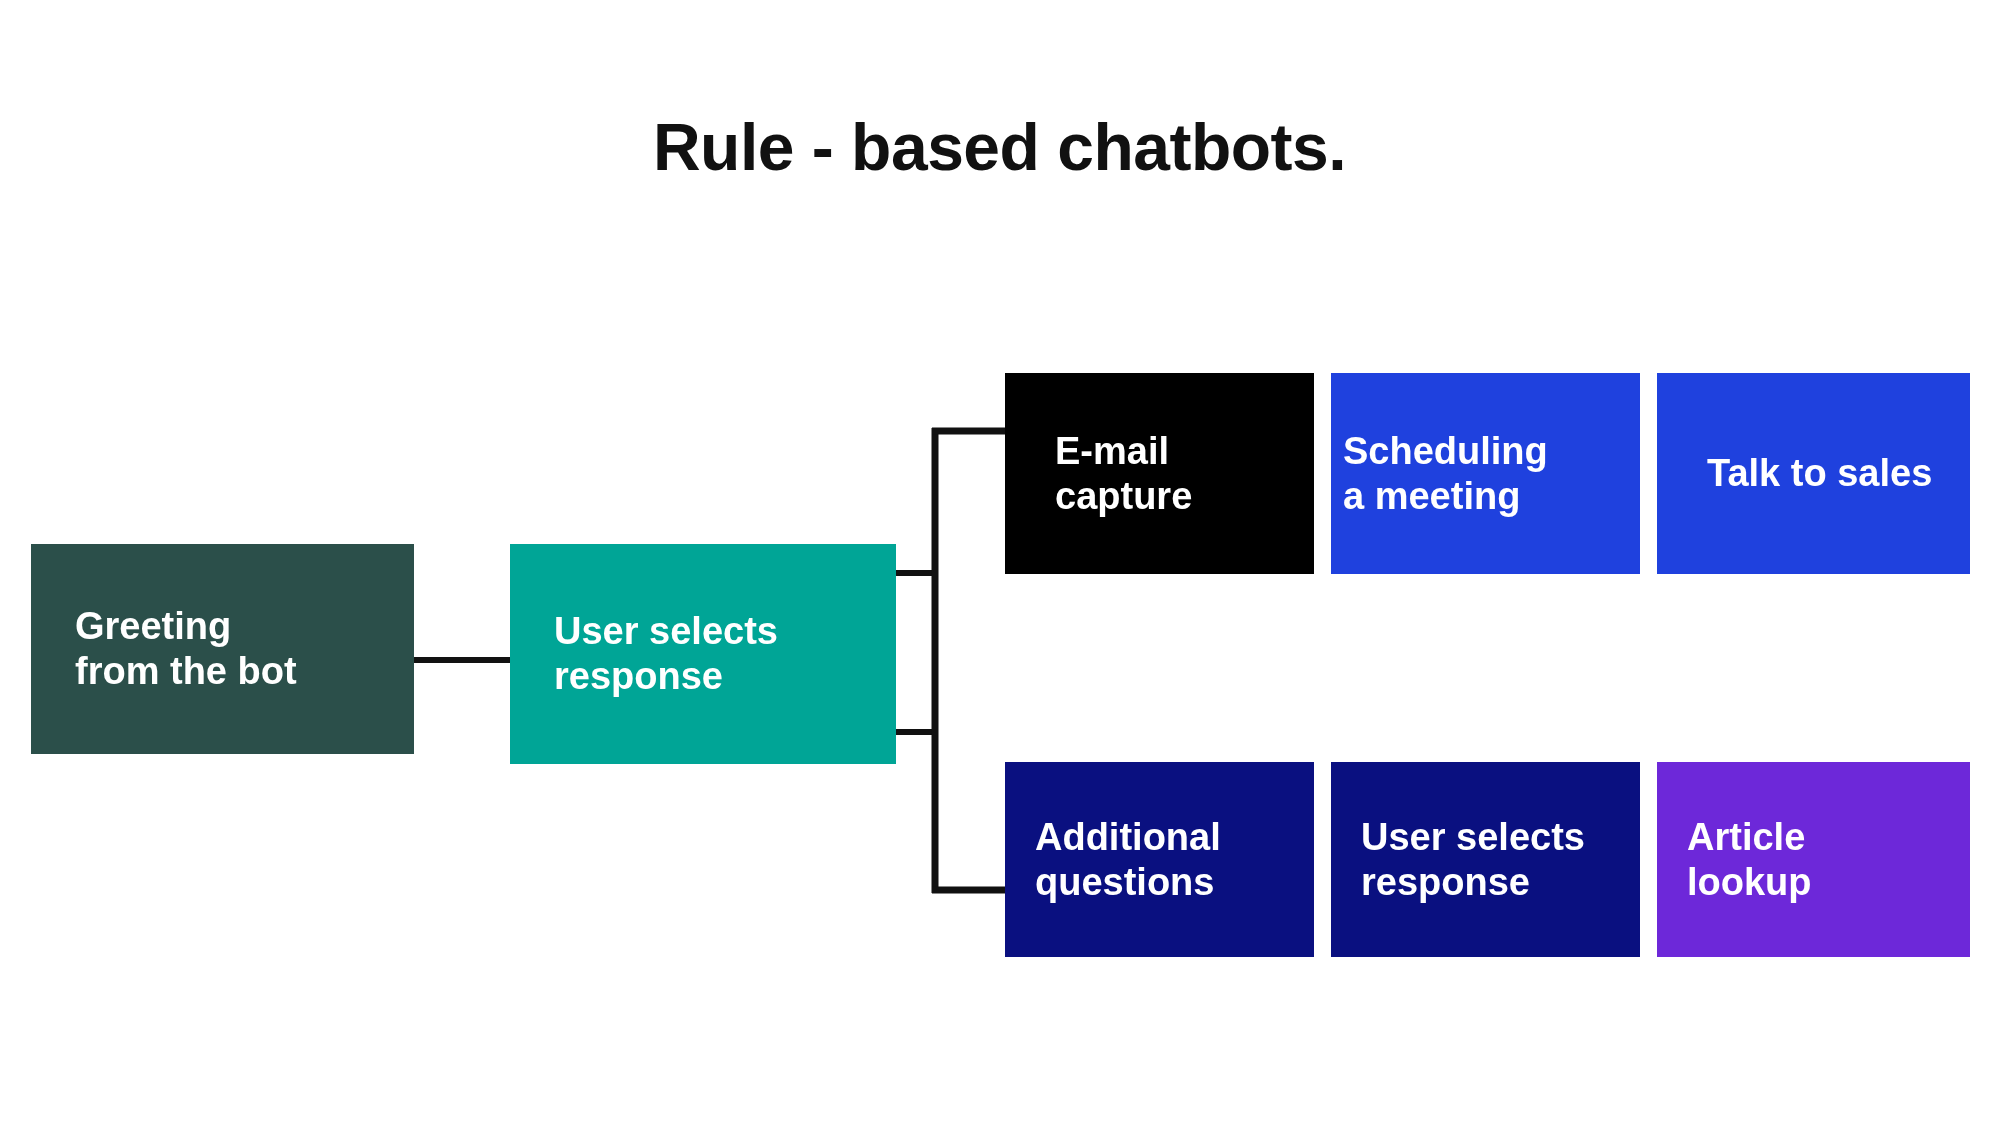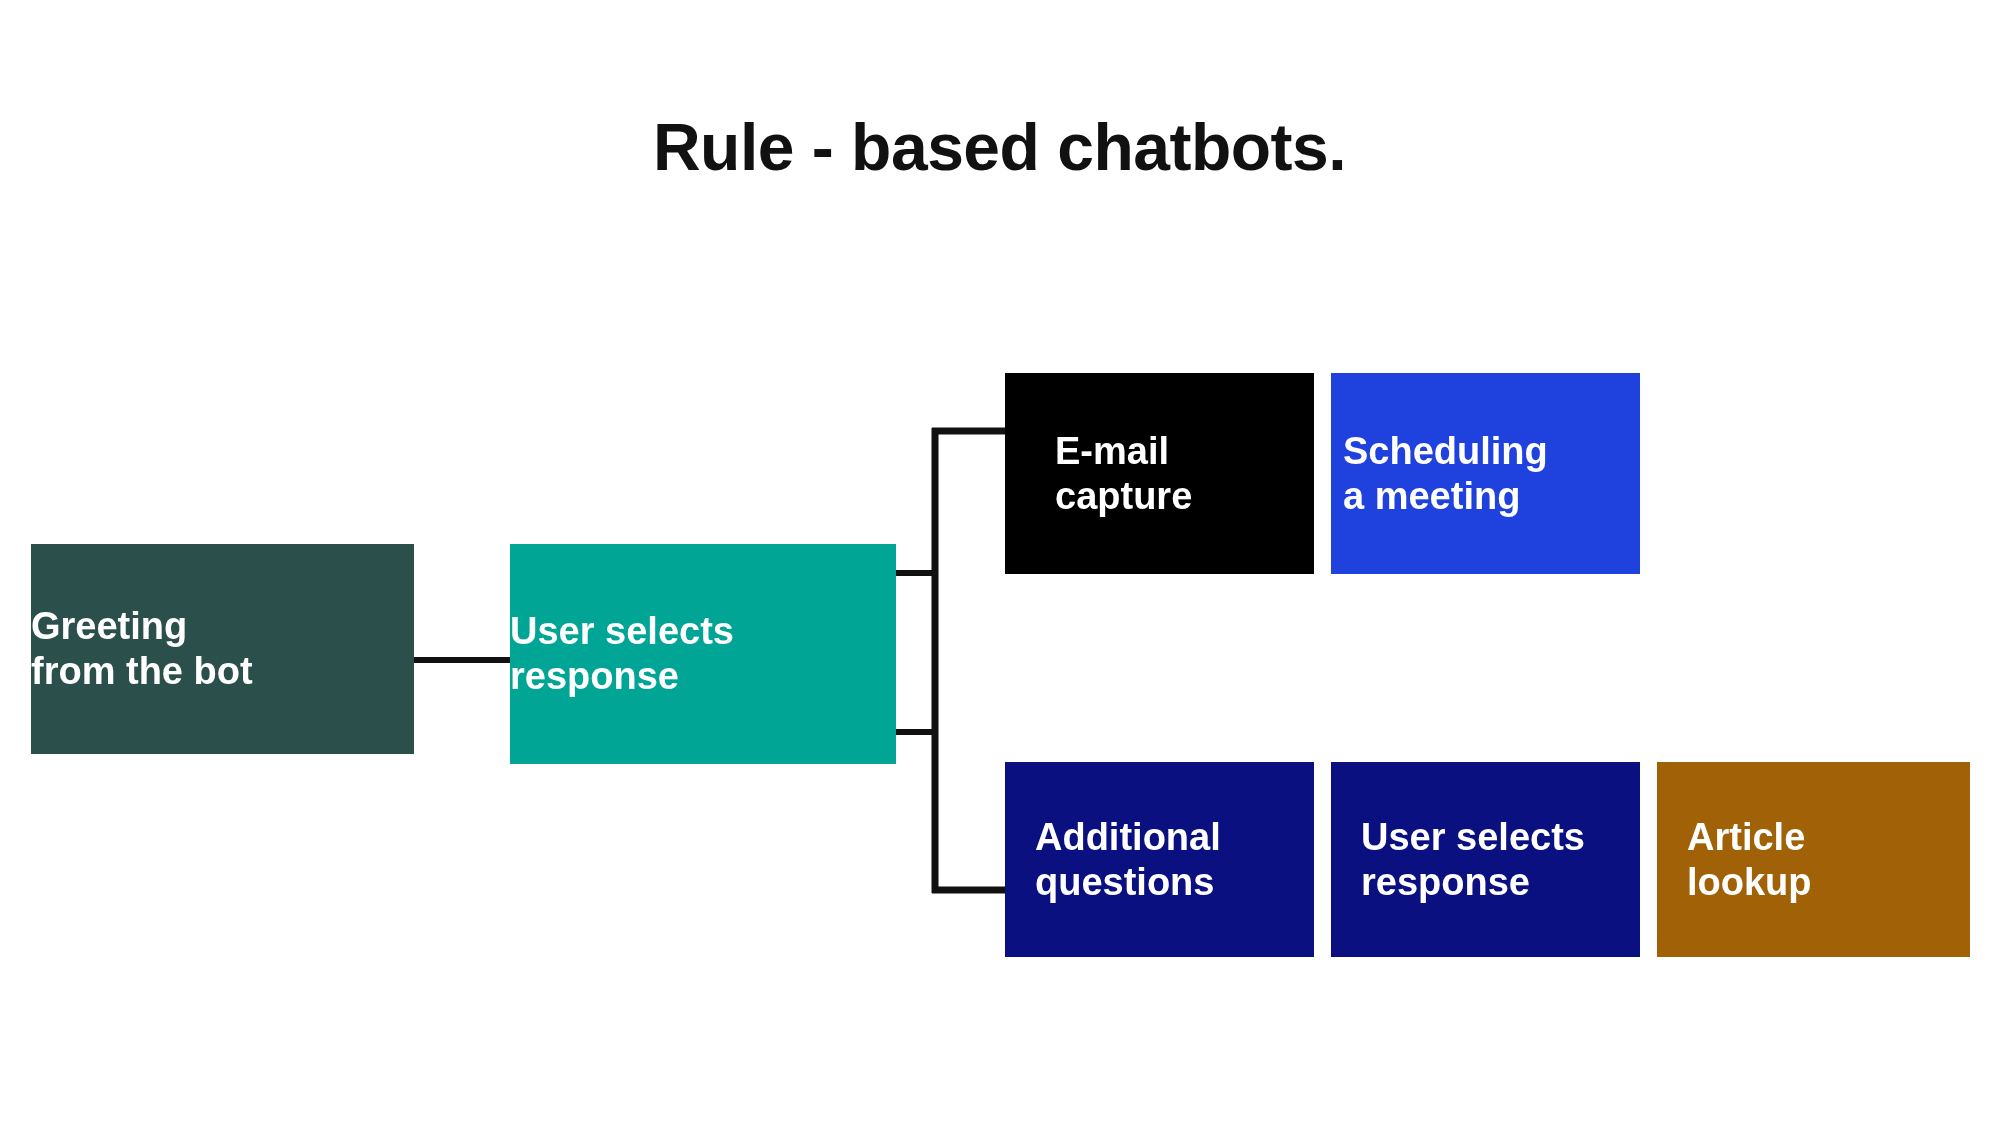--- a/index.html
+++ b/index.html
@@ -42,20 +42,21 @@
     position: absolute;
     box-sizing: border-box;
     display: flex;
     align-items: center;
     justify-content: flex-start;
     color: #ffffff;
     font-family: "Liberation Sans", sans-serif;
     font-weight: 600;
     font-size: 38px;
     line-height: 1.18;
+    padding-left: 44px;
     padding-right: 18px;
     white-space: pre-line;
   }
 
   
   #node-greeting {
     left: 31px;  top: 512px;  width: 383px; height: 210px;
   }
   #node-user-selects {
     left: 510px; top: 512px;  width: 386px; height: 220px;
@@ -118,23 +119,24 @@
 
   <div class="node" id="node-user-selects" style="background:#00a596">User selects
 response</div>
 
   <div class="node row-top" id="node-email-capture" style="background:#000000">E-mail
 capture</div>
 
   <div class="node row-top" id="node-scheduling-meeting" style="background:#1f41de">Scheduling
 a meeting</div>
 
+  <div class="node row-top" id="node-talk-to-sales" style="background:#1f41de">Talk to sales</div>
 
   <div class="node row-bottom" id="node-additional-questions" style="background:#0a1080">Additional
 questions</div>
 
   <div class="node row-bottom" id="node-user-selects-2" style="background:#0a1080">User selects
 response</div>
 
-  <div class="node row-bottom" id="node-article-lookup" style="background:#a16207">Article
+  <div class="node row-bottom" id="node-article-lookup" style="background:#6d28d9">Article
 lookup</div>
 
 </div>
 
 </body></html>

